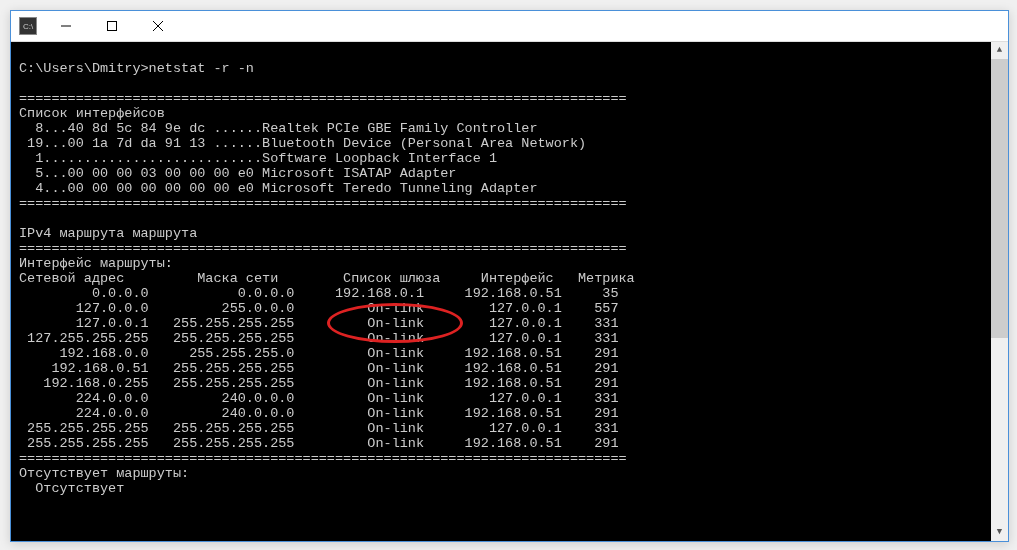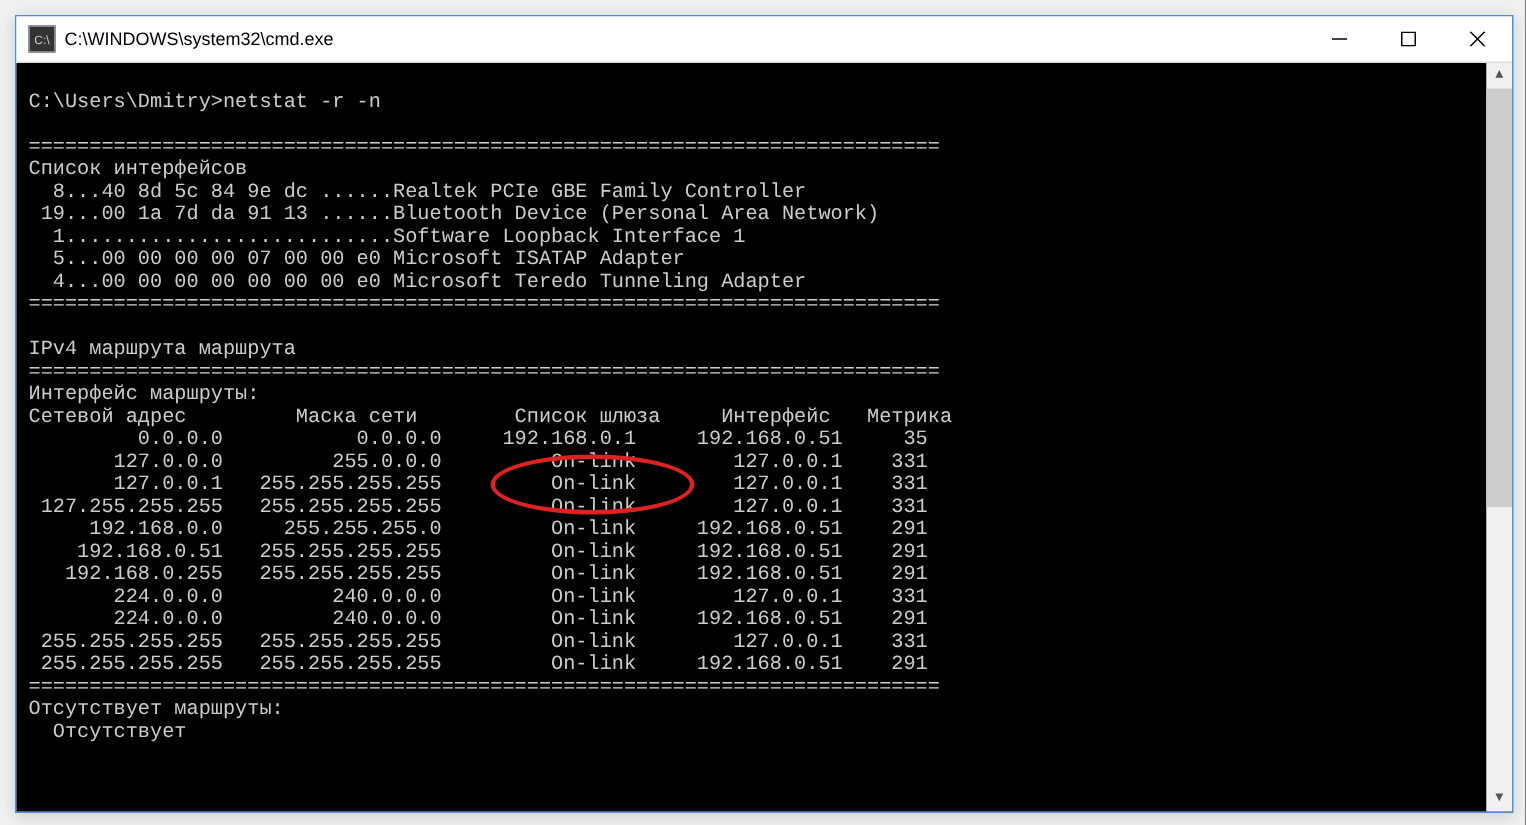--- a/index.html
+++ b/index.html
@@ -109,21 +109,20 @@
     top: 261px;
     pointer-events: none;
   }
 </style>
 </head>
 <body>
 
 <div class="window">
   <div class="titlebar">
     <span class="titlebar-icon">C:\</span>
-    <span class="titlebar-text">C:\WINDOWS\system32\cmd.exe</span>
     <div class="titlebar-controls">
       <div class="titlebar-btn">
         <svg width="10" height="10">
             <line x1="0" y1="5" x2="10" y2="5" stroke="#000" stroke-width="1"></line>
           </svg>
       </div>
       <div class="titlebar-btn">
         <svg width="10" height="10">
             <rect x="0.5" y="0.5" width="9" height="9" fill="none" stroke="#000" stroke-width="1"></rect>
           </svg>
@@ -137,30 +136,30 @@
     </div>
   </div>
   <div class="console">
 <span>C:\Users\Dmitry&gt;netstat -r -n</span>
 
 <span>===========================================================================</span>
 <span>Список интерфейсов</span>
 <span>  8...40 8d 5c 84 9e dc ......Realtek PCIe GBE Family Controller</span>
 <span> 19...00 1a 7d da 91 13 ......Bluetooth Device (Personal Area Network)</span>
 <span>  1...........................Software Loopback Interface 1</span>
-<span>  5...00 00 00 00 07 00 00 e0 Microsoft ISATAP Adapter</span>
+<span>  5...00 00 00 03 00 00 00 e0 Microsoft ISATAP Adapter</span>
 <span>  4...00 00 00 00 00 00 00 e0 Microsoft Teredo Tunneling Adapter</span>
 <span>===========================================================================</span>
 
 <span>IPv4 маршрута маршрута</span>
 <span>===========================================================================</span>
 <span>Интерфейс маршруты:</span>
 <span id="route-columns">Сетевой адрес         Маска сети        Список шлюза     Интерфейс   Метрика</span>
 <span id="route-0">         0.0.0.0           0.0.0.0     192.168.0.1     192.168.0.51     35</span>
-<span id="route-1">       127.0.0.0         255.0.0.0         On-link        127.0.0.1    331</span>
+<span id="route-1">       127.0.0.0         255.0.0.0         On-link        127.0.0.1    557</span>
 <span id="route-2">       127.0.0.1   255.255.255.255         On-link        127.0.0.1    331</span>
 <span id="route-3"> 127.255.255.255   255.255.255.255         On-link        127.0.0.1    331</span>
 <span id="route-4">     192.168.0.0     255.255.255.0         On-link     192.168.0.51    291</span>
 <span id="route-5">    192.168.0.51   255.255.255.255         On-link     192.168.0.51    291</span>
 <span id="route-6">   192.168.0.255   255.255.255.255         On-link     192.168.0.51    291</span>
 <span id="route-7">       224.0.0.0         240.0.0.0         On-link        127.0.0.1    331</span>
 <span id="route-8">       224.0.0.0         240.0.0.0         On-link     192.168.0.51    291</span>
 <span id="route-9"> 255.255.255.255   255.255.255.255         On-link        127.0.0.1    331</span>
 <span id="route-10"> 255.255.255.255   255.255.255.255         On-link     192.168.0.51    291</span>
 <span>===========================================================================</span>

